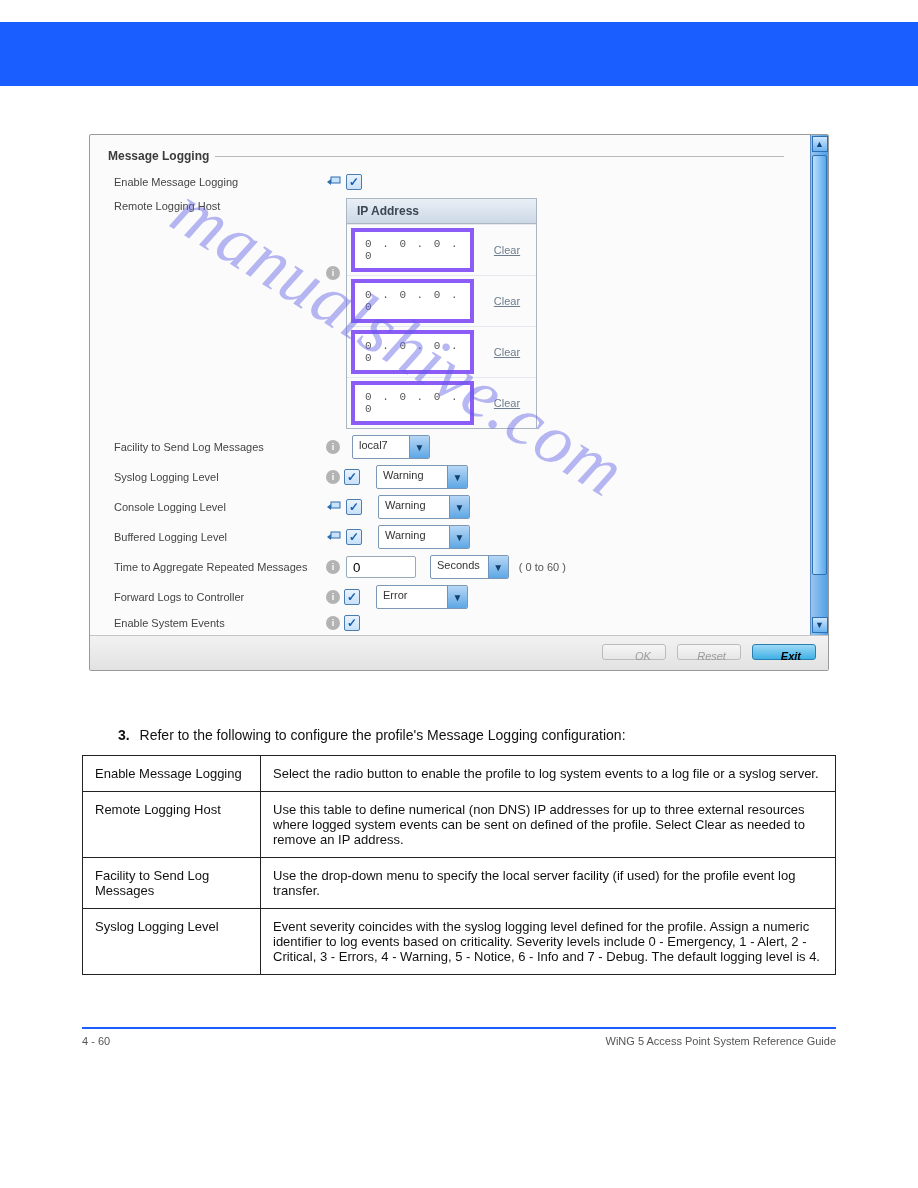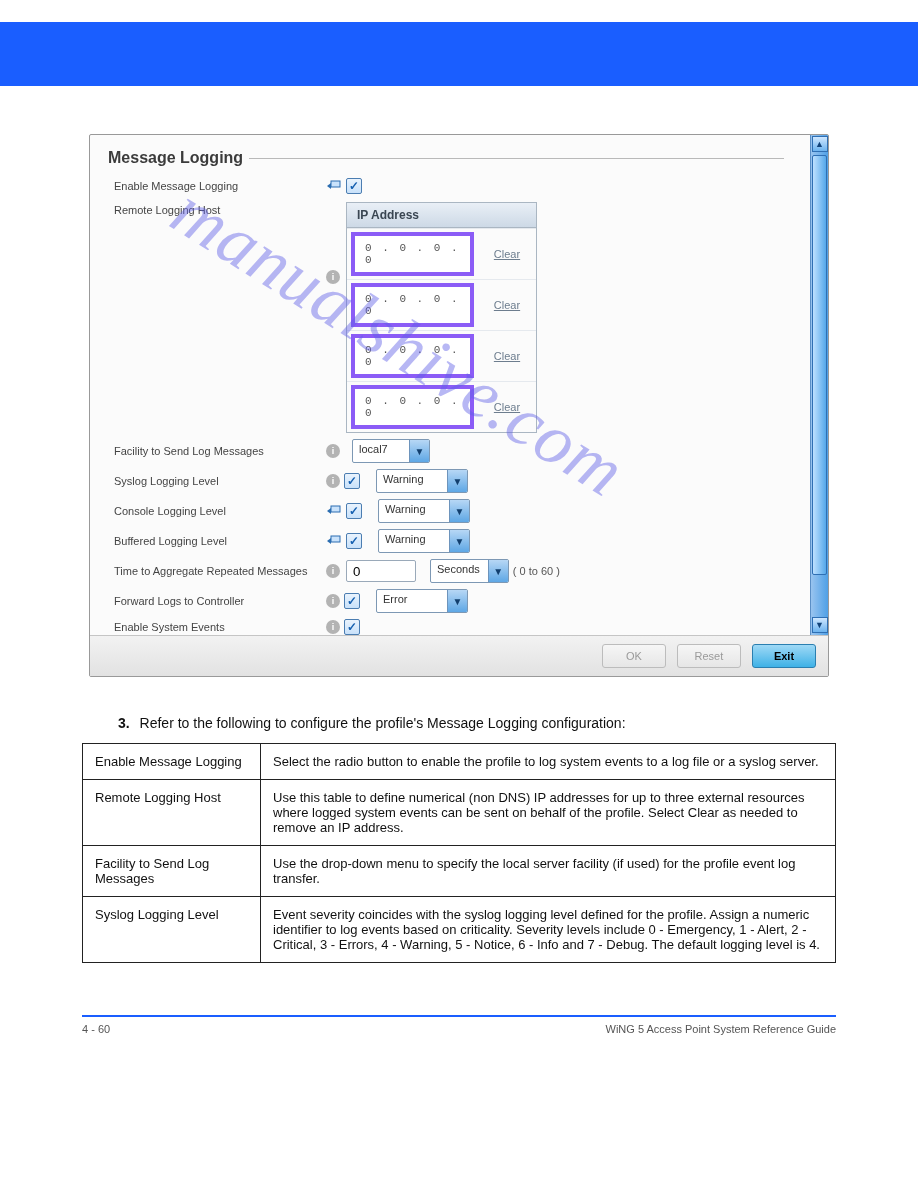--- a/index.html
+++ b/index.html
@@ -56,21 +56,21 @@
     position: absolute;
     top: 20px; bottom: 60px; left: 1px; right: 1px;
     background: linear-gradient(90deg,#bde0ff,#56a8ea);
     border: 1px solid #2f6fb3;
     border-radius: 2px;
   }
 
   .section-title {
     font-weight: bold;
     color: #3b3b3b;
-    font-size: 16px;
+    font-size: 12px;
     position: relative;
     padding-right: 8px;
     display: flex;
     align-items: center;
     margin-bottom: 8px;
     text-align: right;
   }
   .section-title::after {
     content: "";
     flex: 1;
@@ -128,37 +128,37 @@
   .dropdown {
     display:inline-flex;align-items:stretch;height:24px;border:1px solid #7d98b4;border-radius:2px;overflow:hidden;background:#fff;margin-left:8px;
   }
   .dropdown .dd-text { padding:3px 8px 0 6px;min-width:56px;color:#333;font-size:11px; }
   .dropdown .dd-btn { width:20px;background:linear-gradient(180deg,#b7d7f5,#5ea7e5);border-left:1px solid #6d94bc;display:flex;align-items:center;justify-content:center;color:#123f6e;font-size:10px; }
 
   .txt-input {
     height:22px;border:1px solid #9aa9b9;border-radius:2px;background:#fff;padding:2px 6px;width:70px;margin-left:2px;margin-right:6px;
   }
 
-  .range-hint { color:#555;margin-left:4px; }
+  .range-hint { color:#555;margin-left:10px; }
 
   .button-bar {
     background: linear-gradient(180deg,#f2f2f2,#e2e2e2);
     border-top:1px solid #c5c5c5;
     padding:8px 12px;
     text-align:right;
   }
   .btn {
-    display:inline-block;min-width:64px;height:24px;line-height:22px;text-align:center;
-    border:1px solid #8d8d8d;border-radius:3px;margin-left:8px;font-size:11px;padding:0 14px;
+    display:inline-block;min-width:64px;height:16px;line-height:22px;text-align:right;
+    border:1px solid #8d8d8d;border-radius:3px;margin-left:8px;font-size:11px;padding:0 14px;font-style:italic;
   }
   .btn-disabled { background:linear-gradient(180deg,#f6f6f6,#e6e6e6);color:#9a9a9a;border-color:#bcbcbc; }
   .btn-primary { background:linear-gradient(180deg,#9fd9f6,#3eb1e6);color:#000;font-weight:bold;border-color:#2a7fb0; }
 
   
-  .doc-step { margin: 38px 0 10px 118px; font-size:14px; color:#111; width:680px; }
+  .doc-step { margin: 56px 0 10px 118px; font-size:14px; color:#111; width:680px; }
   .step-no { font-weight: bold; margin-right: 6px; }
 
   .ref-table {
     margin: 12px auto 0 auto;
     width: 754px;
     border-collapse: collapse;
   }
   .ref-table td {
     border: 1px solid #222;
     vertical-align: top;
@@ -343,21 +343,21 @@
 </div>
 
 <table class="ref-table">
   <tbody>
       <tr>
     <td>Enable Message Logging</td>
     <td>Select the radio button to enable the profile to log system events to a log file or a syslog server.</td>
   </tr>
   <tr>
     <td>Remote Logging Host</td>
-    <td>Use this table to define numerical (non DNS) IP addresses for up to three external resources where logged system events can be sent on behalf of the profile. Select Clear as needed to remove an IP address.</td>
+    <td>Use this table to define numerical (non DNS) IP addresses for up to three external resources where logged system events can be sent on defined of the profile. Select Clear as needed to remove an IP address.</td>
   </tr>
   <tr>
     <td>Facility to Send Log Messages</td>
     <td>Use the drop-down menu to specify the local server facility (if used) for the profile event log transfer.</td>
   </tr>
   <tr>
     <td>Syslog Logging Level</td>
     <td>Event severity coincides with the syslog logging level defined for the profile. Assign a numeric identifier to log events based on criticality. Severity levels include 0 - Emergency, 1 - Alert, 2 - Critical, 3 - Errors, 4 - Warning, 5 - Notice, 6 - Info and 7 - Debug. The default logging level is 4.</td>
   </tr>
 </tbody>

